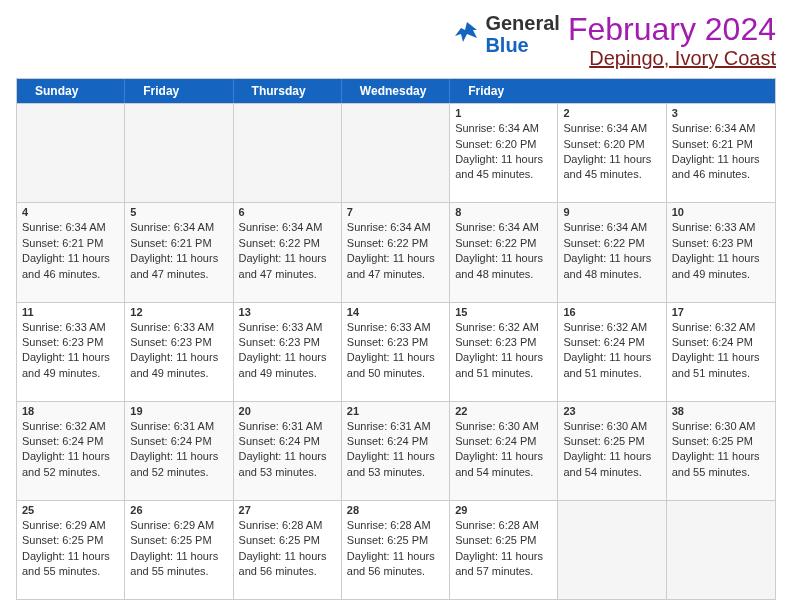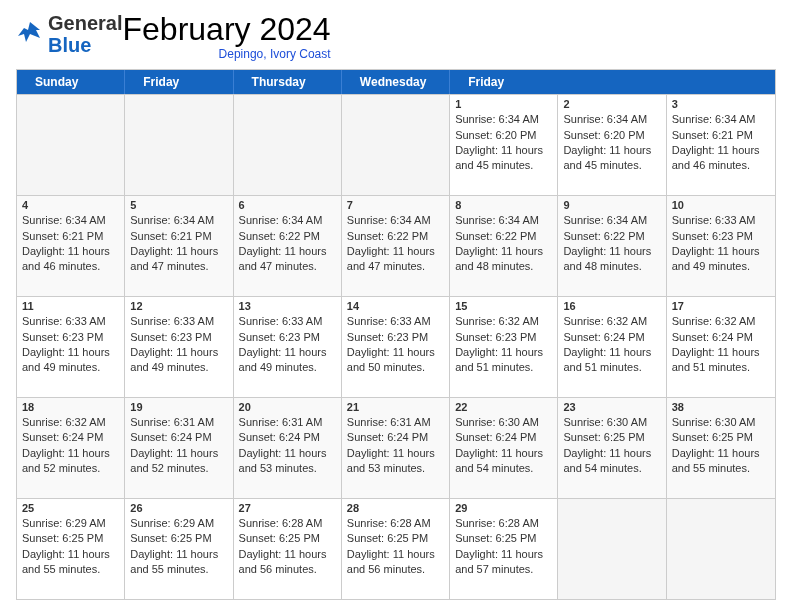--- a/index.html
+++ b/index.html
@@ -12,23 +12,24 @@
     }
     .page {
       width: 792px;
       height: 612px;
       padding: 12px 16px 12px 16px;
       display: flex;
       flex-direction: column;
     }
     .header {
       display: flex;
-      justify-content: flex-start;
+      justify-content: flex-end;
       align-items: flex-start;
       margin-bottom: 8px;
+      gap: 8px;
     }
     .logo {
       display: flex;
       align-items: center;
       gap: 4px;
     }
     .logo-text {
       font-size: 20px;
       font-weight: bold;
       line-height: 1.1;
@@ -37,27 +38,28 @@
     .logo-blue { color: #1565c0; }
     .logo-bird {
       width: 28px;
       height: 28px;
     }
     .title-block {
       text-align: right;
     }
     .month-title {
       font-size: 32px;
-      color: #000000;
+      color: #a21caf;
       font-weight: normal;
       line-height: 1.1;
     }
     .location {
-      font-size: 12px;
-      color: #1d4ed8;
+      font-size: 20px;
+      color: #7f1d1d;
+      text-decoration: underline;
     }
     .calendar {
       flex: 1;
       display: flex;
       flex-direction: column;
       border: 1px solid #ccc;
     }
     .cal-header-row {
       display: grid;
       grid-template-columns: repeat(7, 1fr);

